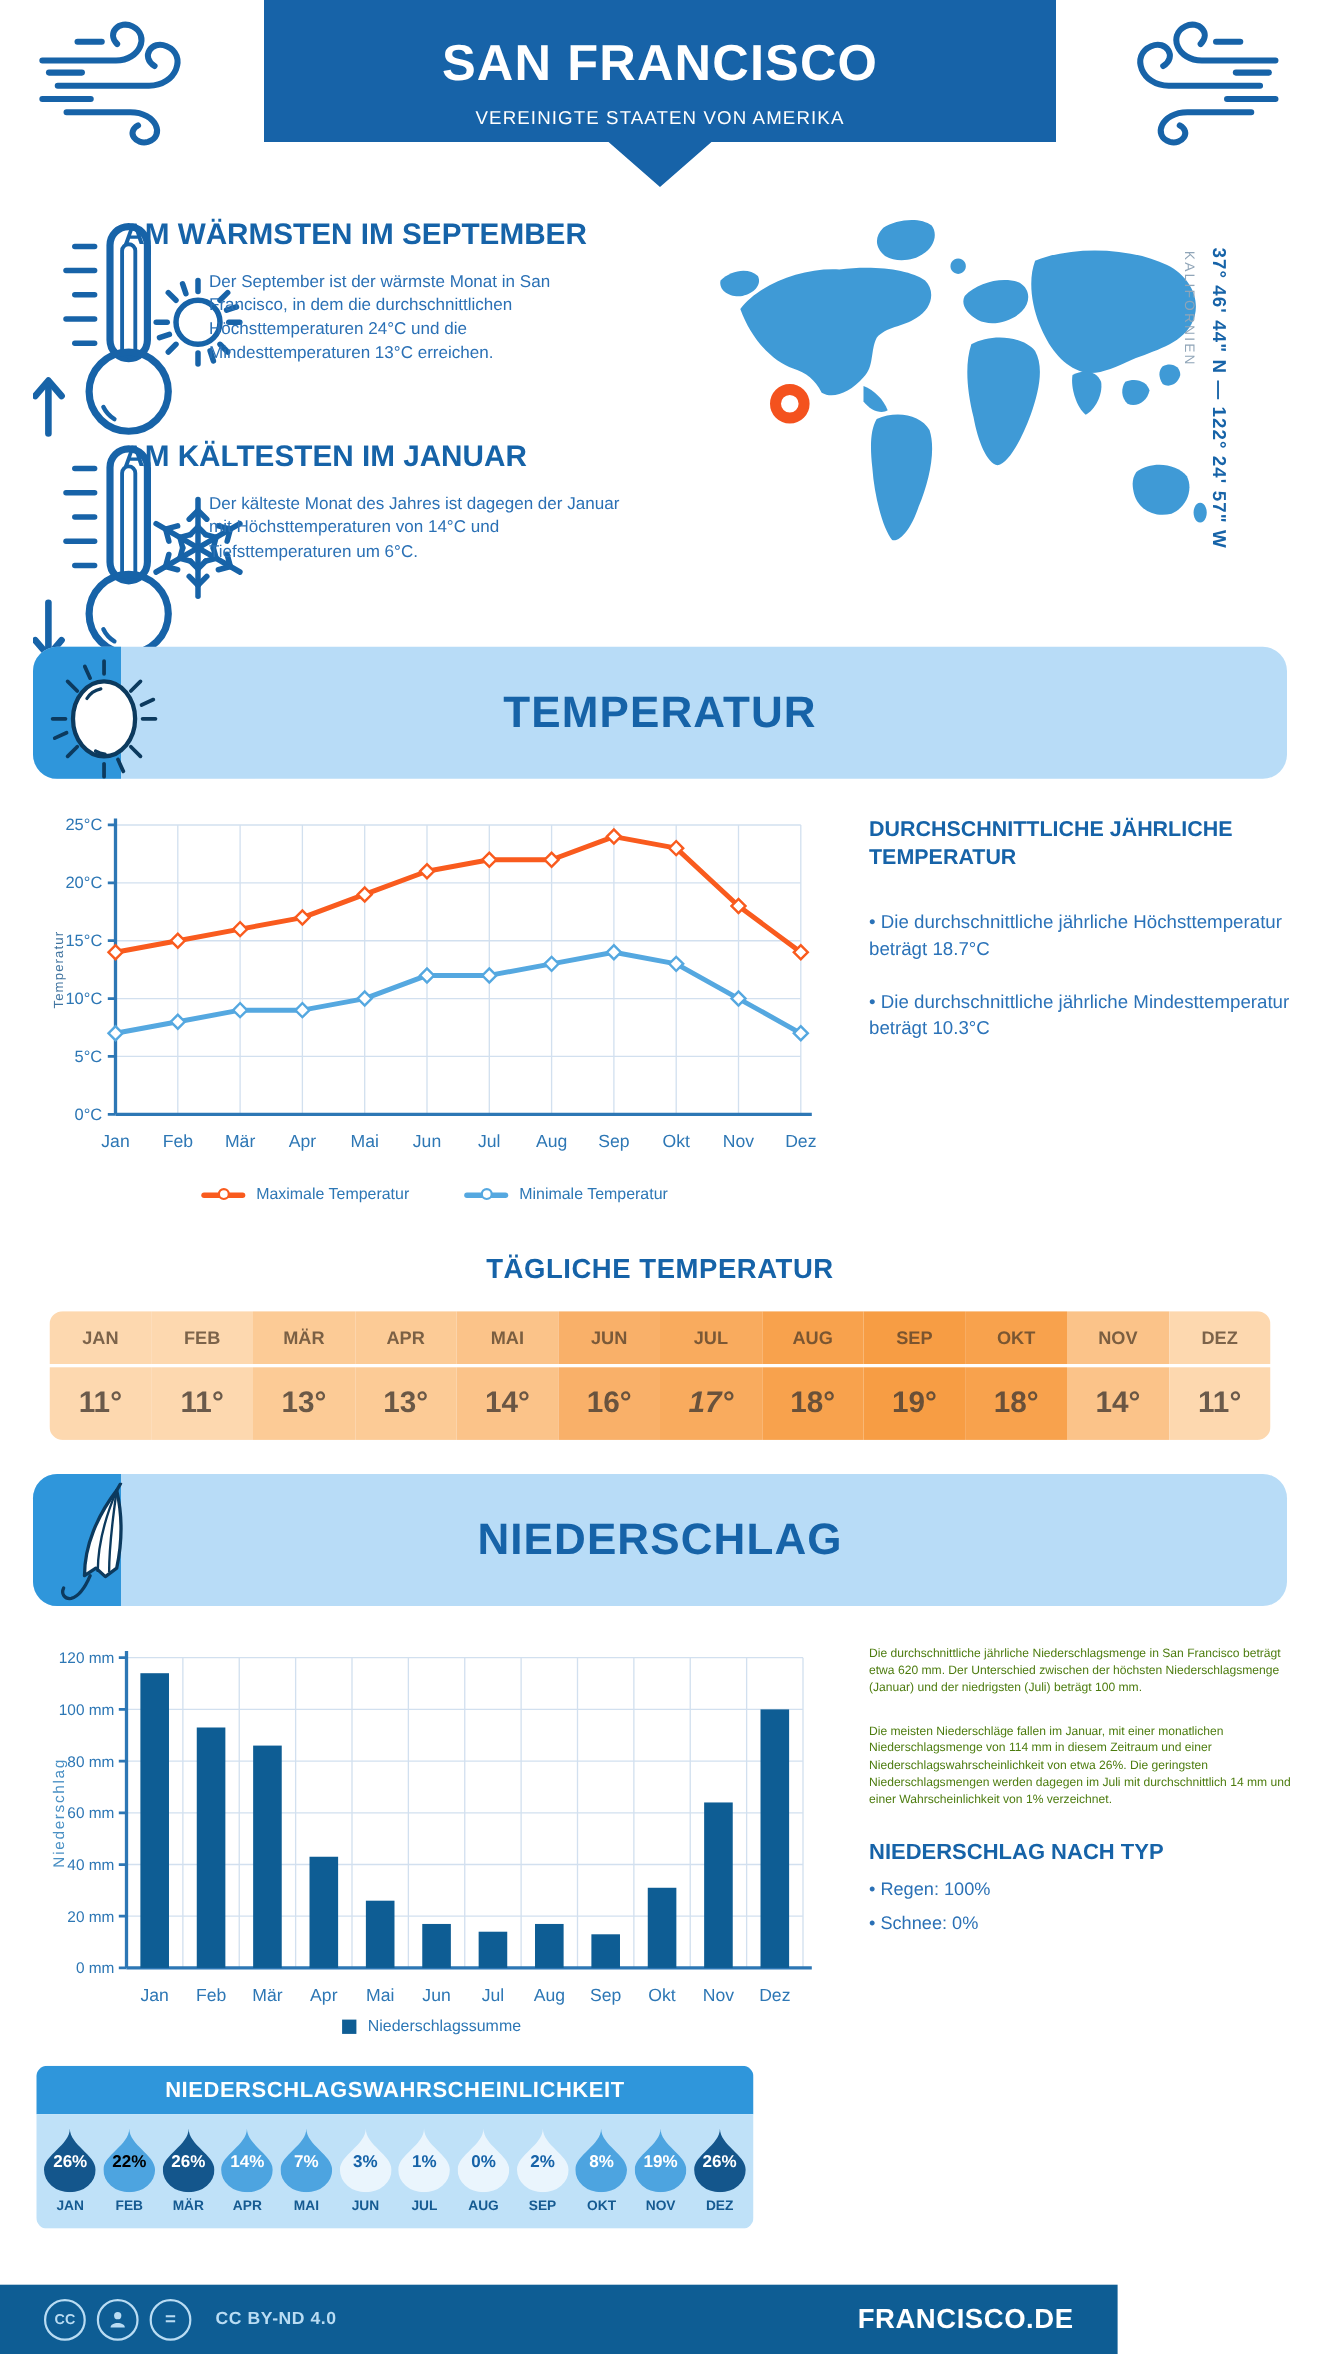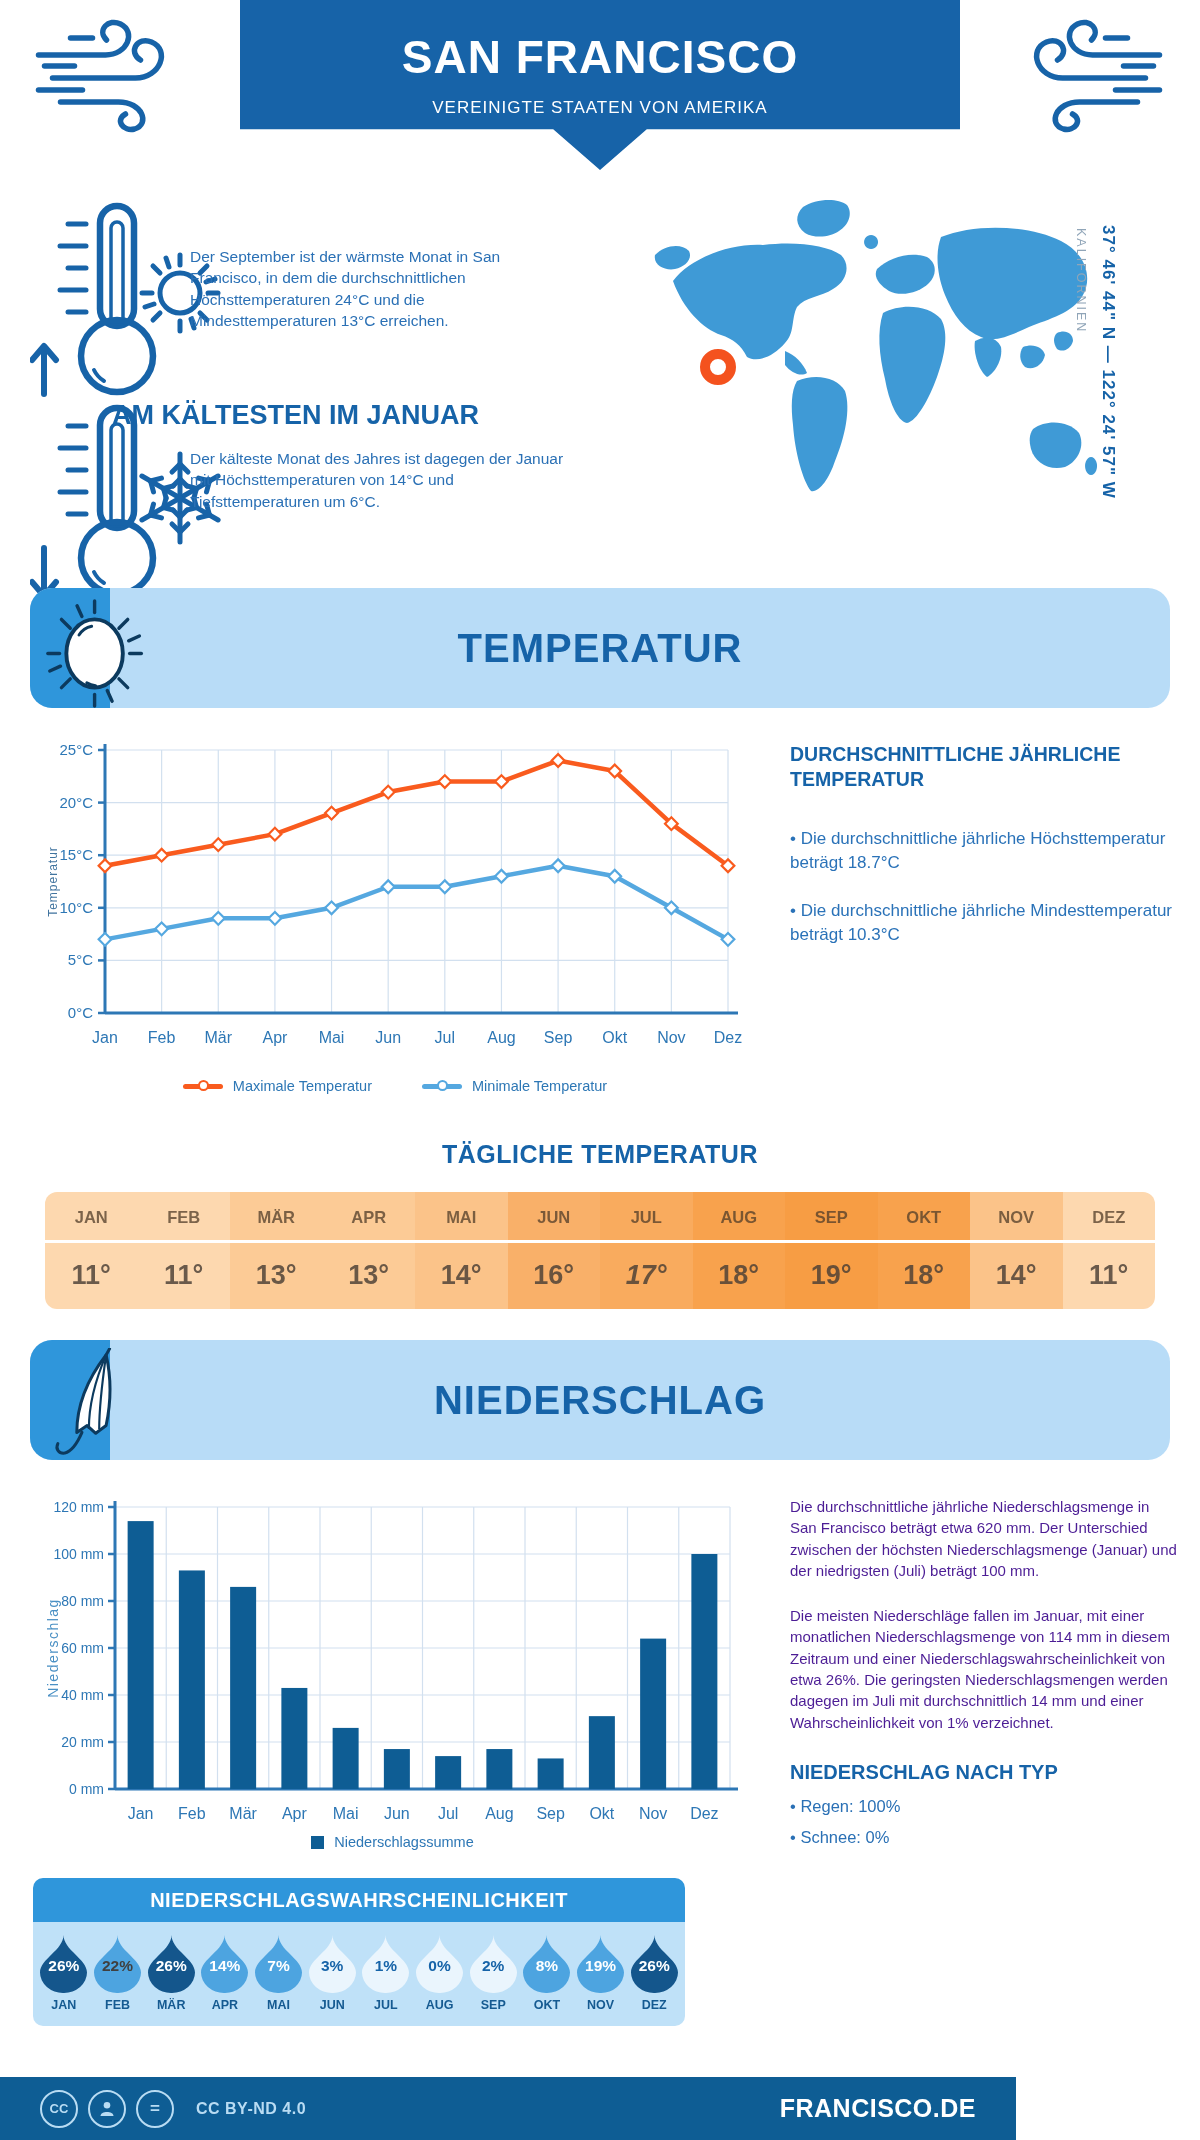--- a/index.html
+++ b/index.html
@@ -31,21 +31,21 @@
   .section-strip{position:absolute;left:0;top:0;width:80px;height:120px;background:#2f96db;
                  border-radius:22px 0 0 22px;}
   .section-title{position:absolute;left:0;top:0;width:100%;height:100%;display:flex;
                  align-items:center;justify-content:center;font-size:40px;font-weight:bold;
                  color:#1663a8;letter-spacing:1px;}
 
   
   .panel-title{font-size:19.5px;font-weight:bold;color:#1663a8;line-height:1.3;margin:0;}
   .bullet{font-size:17px;color:#2a72b8;line-height:1.42;margin-top:24px;}
   .bullet::before{content:"• ";}
-  .para{font-size:15px;color:#4c1d95;line-height:1.42;margin:0 0 24px 0;}
+  .para{font-size:11px;color:#4d7c0f;line-height:1.42;margin:0 0 24px 0;}
   .type-title{font-size:20px;font-weight:bold;color:#1663a8;margin:28px 0 10px 0;}
   .type-bullet{font-size:16.5px;color:#2a70b5;line-height:1.5;margin-top:6px;}
   .type-bullet::before{content:"• ";}
 
   
   .legend-row{position:absolute;display:flex;justify-content:center;align-items:center;gap:50px;}
   .legend-item{display:flex;align-items:center;gap:10px;font-size:14.5px;color:#2d77b5;}
   .legend-swatch{width:40px;height:5px;border-radius:3px;background:currentColor;position:relative;}
   .legend-swatch::after{content:"";position:absolute;left:15px;top:-3.5px;width:7px;height:7px;
                         border-radius:50%;background:#fff;border:2.5px solid currentColor;}
@@ -138,20 +138,21 @@
       <line x1="20" y1="20" x2="27" y2="27"></line>
         <line x1="67" y1="67" x2="74" y2="74"></line>
       <line x1="20" y1="74" x2="27" y2="67"></line>
         <line x1="67" y1="27" x2="74" y2="20"></line>
       <line x1="33" y1="12" x2="36" y2="21"></line>
         <line x1="58" y1="73" x2="61" y2="82"></line>
       <line x1="12" y1="61" x2="21" y2="58"></line>
         <line x1="73" y1="36" x2="82" y2="33"></line>
     </g>
   </svg>
+  <div class="hl-title" style="left:112px;top:198px">AM WÄRMSTEN IM SEPTEMBER</div>
   <div class="hl-text" style="left:190px;top:246px;width:368px">Der September ist der wärmste Monat in San Francisco, in dem die durchschnittlichen Höchsttemperaturen 24°C und die Mindesttemperaturen 13°C erreichen.</div>
 
   <svg class="abs" style="left:30px;top:398px" width="160" height="205" viewBox="0 0 160 205" fill="none" stroke="#1763a8" stroke-linecap="round">
     <rect x="70" y="10" width="34" height="120" rx="17" stroke-width="6.5"></rect>
     <rect x="81" y="26" width="12" height="102" rx="6" stroke-width="3.5"></rect>
     <circle cx="87" cy="160" r="36" stroke-width="6.5"></circle>
     <path d="M64 174 a26 26 0 0 0 10 11" stroke-width="4"></path>
     <line x1="38" y1="28" x2="56" y2="28" stroke-width="5"></line>
     <line x1="30" y1="50" x2="56" y2="50" stroke-width="5"></line>
     <line x1="38" y1="72" x2="56" y2="72" stroke-width="5"></line>
@@ -475,21 +476,21 @@
             </svg>
             <span class="drop-pct" style="color: rgb(255, 255, 255);">26%</span>
           </div>
           <div class="drop-month">JAN</div>
         </div>
         <div class="drop-col">
           <div class="drop">
             <svg width="47" height="59" viewBox="0 0 47 59">
               <path d="M23.5 1 C23.5 16 47 25 47 38.5 A23.5 20.5 0 1 1 0 38.5 C0 25 23.5 16 23.5 1 Z" fill="#4da4e0"></path>
             </svg>
-            <span class="drop-pct" style="color: #404040;">22%</span>
+            <span class="drop-pct" style="color: #000000;">22%</span>
           </div>
           <div class="drop-month">FEB</div>
         </div>
         <div class="drop-col">
           <div class="drop">
             <svg width="47" height="59" viewBox="0 0 47 59">
               <path d="M23.5 1 C23.5 16 47 25 47 38.5 A23.5 20.5 0 1 1 0 38.5 C0 25 23.5 16 23.5 1 Z" fill="#14568c"></path>
             </svg>
             <span class="drop-pct" style="color: rgb(255, 255, 255);">26%</span>
           </div>

